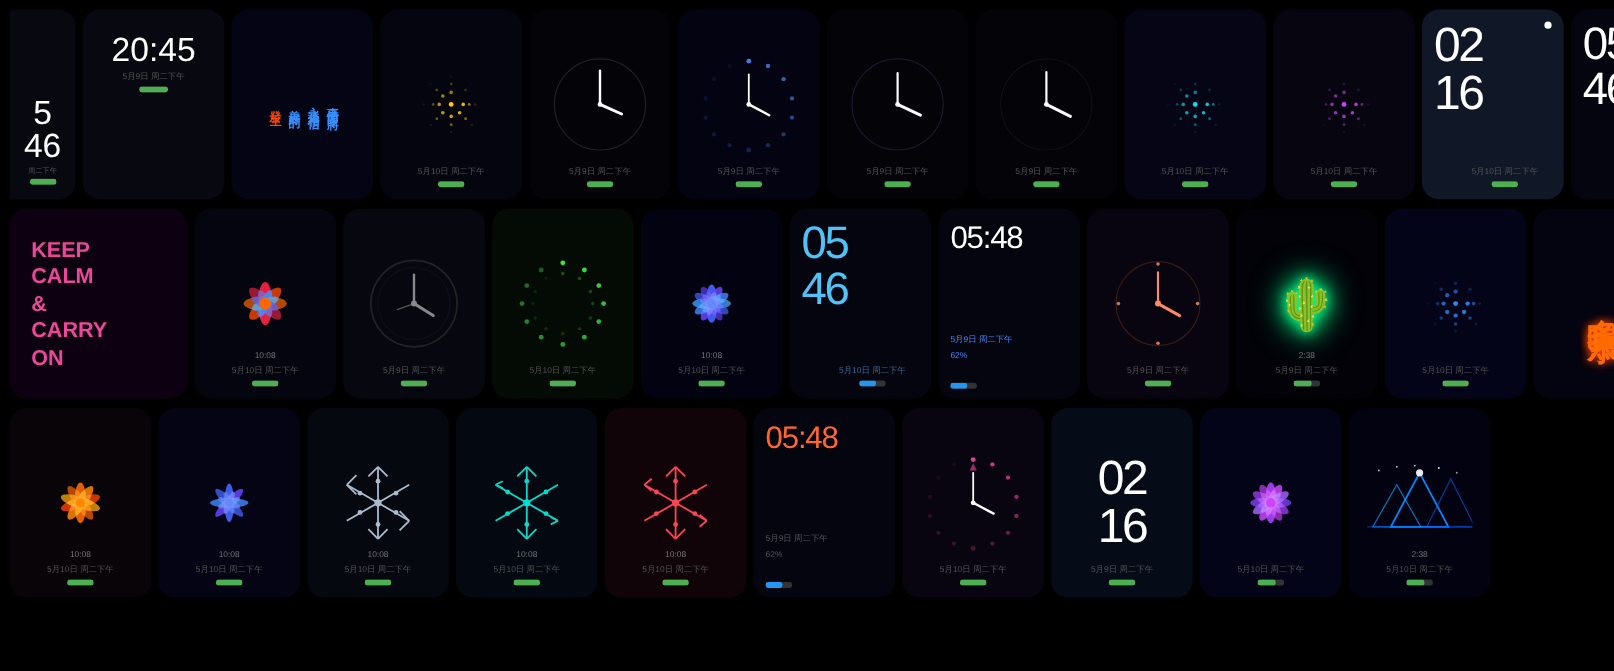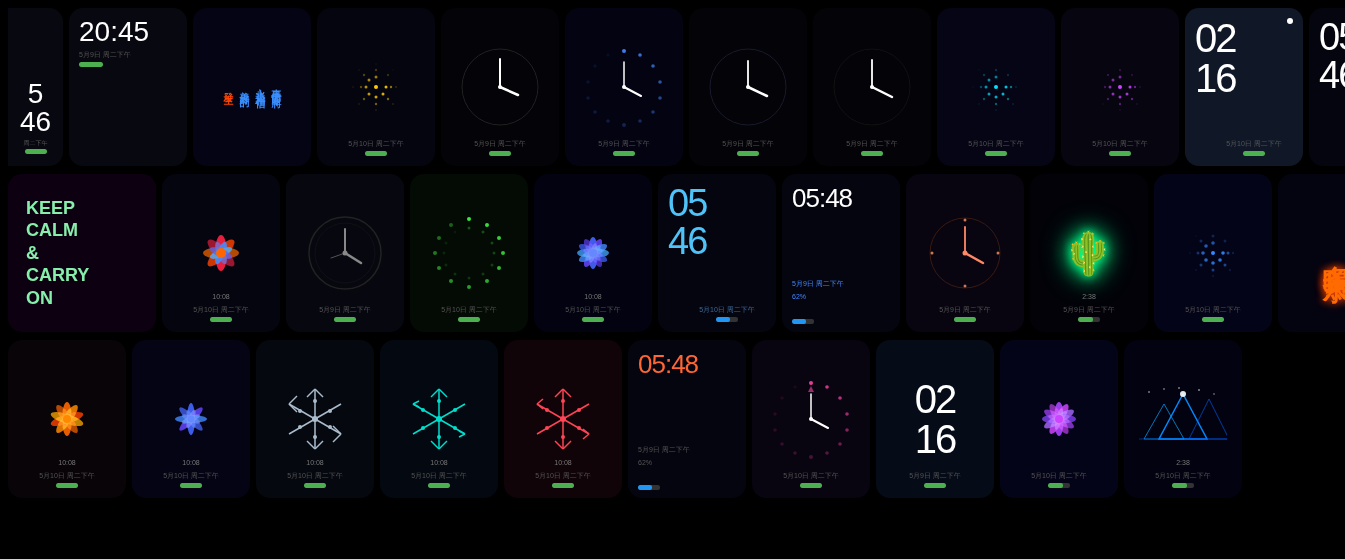--- a/index.html
+++ b/index.html
@@ -82,21 +82,21 @@
   <div class="row row1">
 
     <div class="watch-card" style="width:55px;height:158px;background:#080810;border-radius:0 14px 14px 0;justify-content:flex-end;padding-bottom:12px;">
       <div style="color:#fff;font-size:28px;font-weight:200;line-height:1;text-align:center;">5<br>46</div>
       <div class="date-sub" style="color:#555;font-size:6px;text-align:center;">周二下午</div>
       <div class="battery-bar">
           <div class="battery-fill green" style="width:100%"></div>
         </div>
     </div>
 
-    <div class="watch-card" style="width:118px;height:158px;background:#080810;align-items:flex-start;justify-content:flex-start;padding:10px;">
+    <div class="watch-card" style="width:118px;height:158px;background:#080810;align-items:center;justify-content:flex-start;padding:20px;">
       <div style="color:#fff;font-size:28px;font-weight:300;line-height:1;">20:45</div>
       <div class="date-sub" style="margin-top:4px;text-align:left;color:#555;">5月9日 周二下午</div>
       <div class="battery-bar" style="width:24px;">
           <div class="battery-fill green" style="width:100%"></div>
         </div>
     </div>
 
     <div class="watch-card" style="width:118px;height:158px;background:#040414;flex-direction:row;align-items:center;justify-content:center;gap:2px;">
       <div style="color:#ff4400;font-size:10px;font-weight:700;writing-mode:vertical-rl;text-orientation:upright;letter-spacing:3px;">發生</div>
       <div style="color:#3a8fff;font-size:10px;font-weight:700;writing-mode:vertical-rl;text-orientation:upright;letter-spacing:3px;">美好的</div>
@@ -295,21 +295,21 @@
         <div class="date-sub" style="color:#555;">5月10日 周二下午</div>
 
       </div>
     </div>
 
   </div>
 
   <div class="row row2">
 
     <div class="watch-card keep-calm-card" style="width:148px;height:158px;background:#0d0010;align-items:flex-start;padding:18px;">
-      <div style="color:#86efac;font-size:18px;font-weight:800;line-height:1.25;letter-spacing:0;">
+      <div style="color:#ec4899;font-size:18px;font-weight:800;line-height:1.25;letter-spacing:0;">
         KEEP<br>CALM<br>&amp;<br>CARRY<br>ON
       </div>
     </div>
 
     <div class="watch-card" style="width:118px;height:158px;background:#050510;">
       <svg width="80" height="80" viewBox="0 0 80 80">
 
         <g transform="translate(40,40)">
           <ellipse rx="6" ry="18" fill="#ff2244" opacity="0.9"></ellipse>
           <ellipse rx="6" ry="18" fill="#ff4400" opacity="0.8" transform="rotate(45)"></ellipse>

